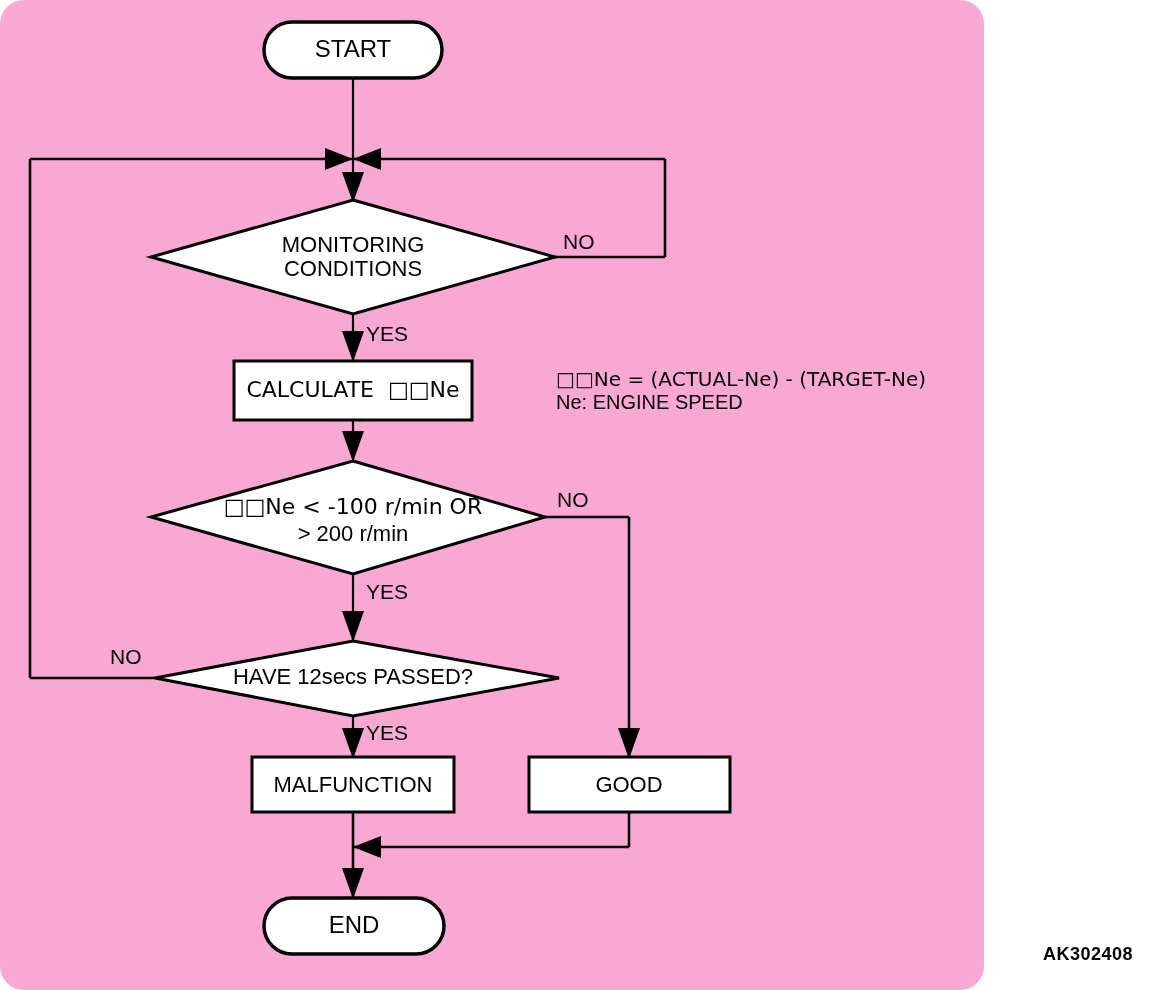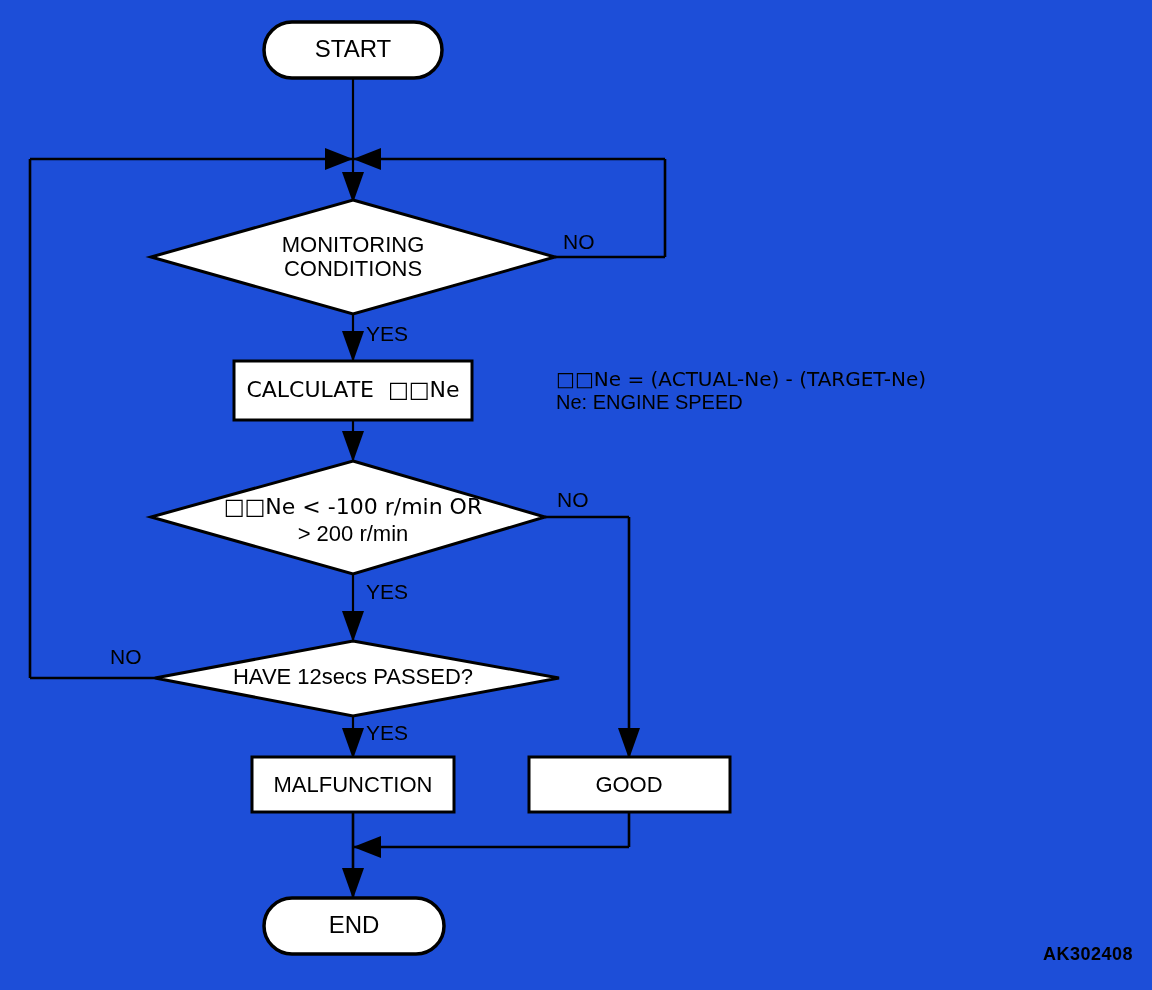--- a/index.html
+++ b/index.html
@@ -9,23 +9,24 @@
     background: #ffffff;
   }
   body {
     width: 1152px;
     height: 990px;
     font-family: "Liberation Sans", sans-serif;
     overflow: hidden;
   }
   #diagram-root {
     position: relative;
-    width: 1152px;
+    width: 984px;
     height: 990px;
-    background: #1d4ed8;
+    background: #f9a8d4;
+    border-radius: 24px;
   }
   svg#flowchart-svg {
     position: absolute;
     top: 0;
     left: 0;
     width: 1152px;
     height: 990px;
     display: block;
   }
   .shape-stroke {

